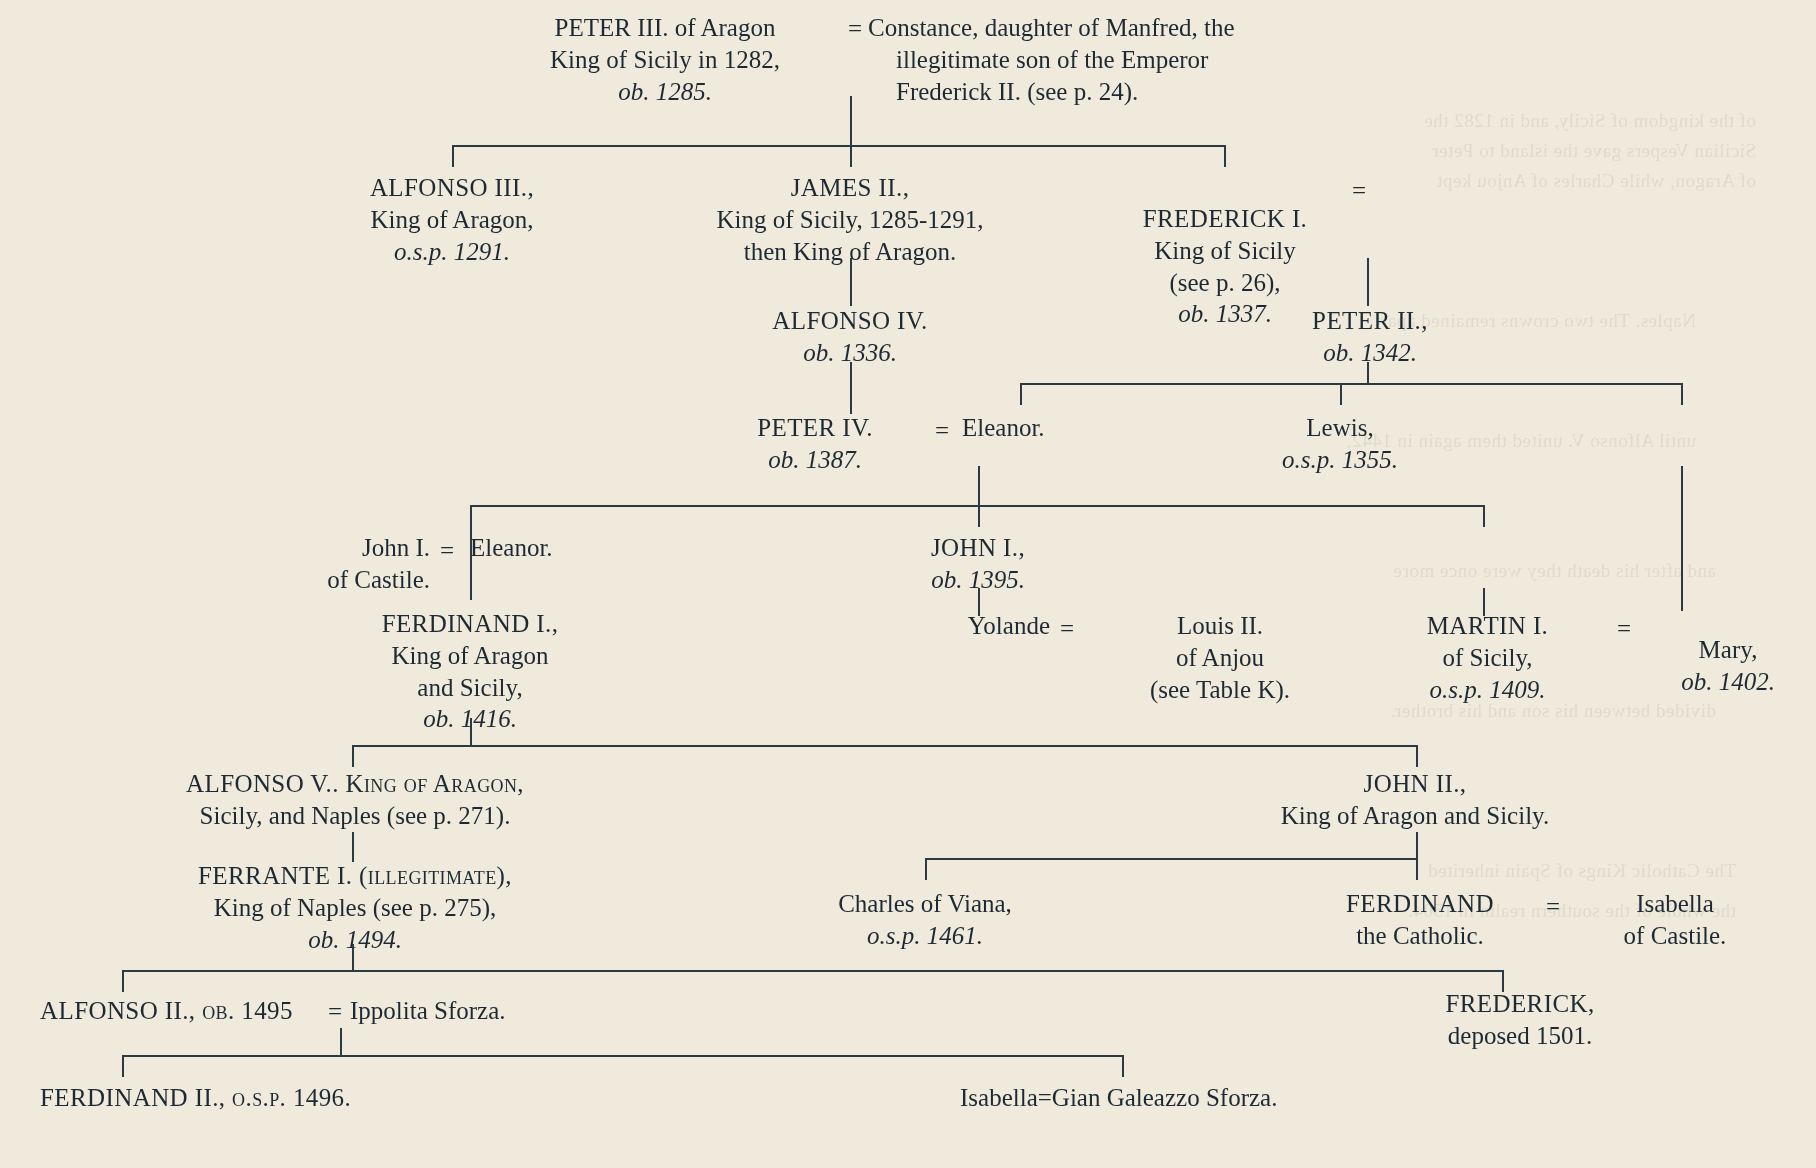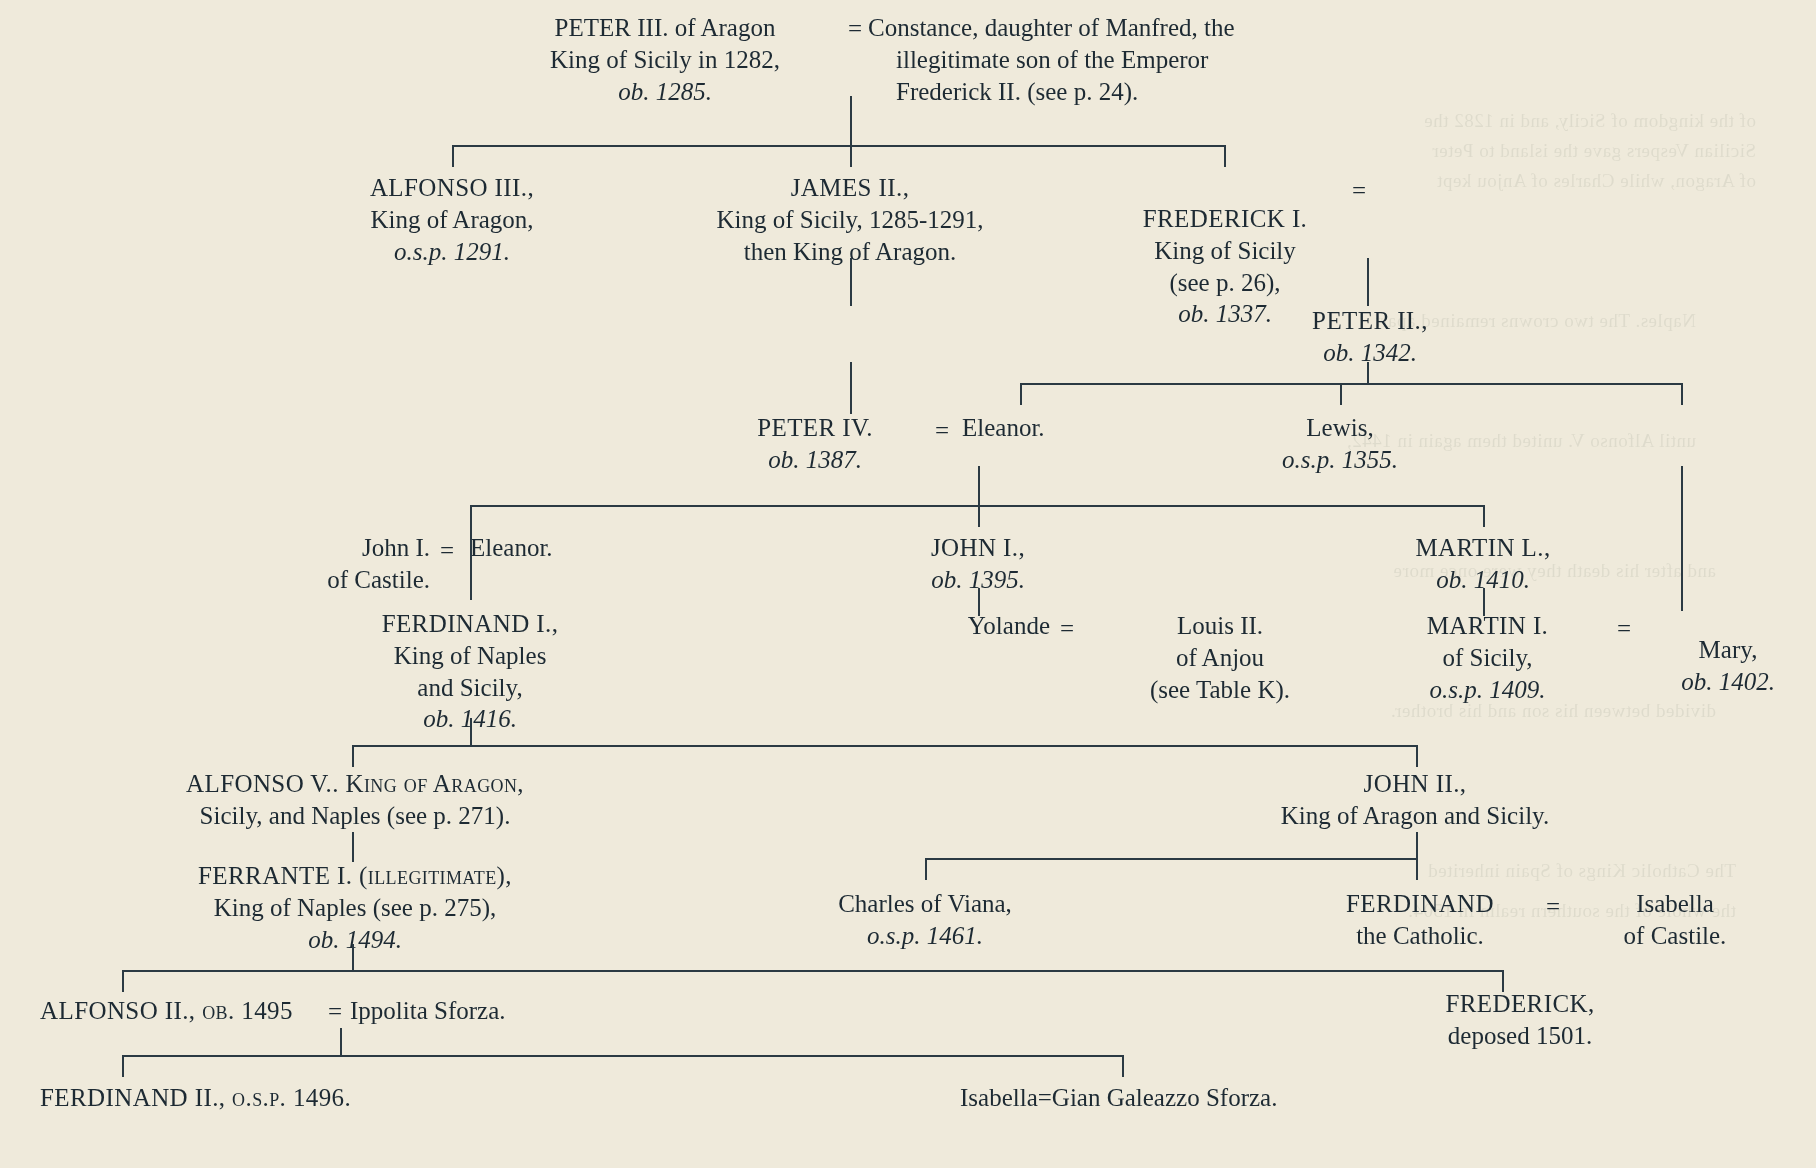--- a/index.html
+++ b/index.html
@@ -120,20 +120,24 @@
 
   <div class="node" style="left:1110px; top:163px; width:230px;margin-top:40px;">
     <span class="ln sc">FREDERICK I.</span>
     <span class="ln">King of Sicily</span>
     <span class="ln">(see p. 26),</span>
     <span class="ln it">ob. 1337.</span>
   </div>
   <div class="eq" style="left:1352px; top:178px;">=</div>
 
   <div class="vline" style="left:850px; top:258px; height:48px;"></div>
+  <div class="node" style="left:700px; top:305px; width:300px;">
+    <span class="ln sc">ALFONSO IV.</span>
+    <span class="ln it">ob. 1336.</span>
+  </div>
 
   <div class="vline" style="left:1367px; top:258px; height:48px;"></div>
   <div class="node" style="left:1250px; top:305px; width:240px;">
     <span class="ln sc">PETER II.,</span>
     <span class="ln it">ob. 1342.</span>
   </div>
 
   <div class="vline" style="left:850px; top:362px; height:52px;"></div>
 
   <div class="hline" style="left:1020px; top:383px; width:663px;"></div>
@@ -172,29 +176,25 @@
   <div class="eq" style="left:440px; top:538px;">=</div>
   <div class="node" style="left:470px; top:532px; width:160px; text-align:left;">
     <span class="ln">Eleanor.</span>
   </div>
 
   <div class="node" style="left:878px; top:532px; width:200px;">
     <span class="ln sc">JOHN I.,</span>
     <span class="ln it">ob. 1395.</span>
   </div>
 
-  <div class="node" style="left:1383px; top:532px; width:200px;">
-    <span class="ln sc">MARTIN L.,</span>
-    <span class="ln it">ob. 1410.</span>
-  </div>
 
   <div class="vline" style="left:470px; top:525px; height:75px;"></div>
   <div class="node" style="left:270px; top:608px; width:400px;">
     <span class="ln sc">FERDINAND I.,</span>
-    <span class="ln">King of Naples</span>
+    <span class="ln">King of Aragon</span>
     <span class="ln">and Sicily,</span>
     <span class="ln it">ob. 1416.</span>
   </div>
 
   <div class="vline" style="left:978px; top:588px; height:28px;"></div>
   <div class="node" style="left:910px; top:610px; width:140px; text-align:right;">
     <span class="ln">Yolande</span>
   </div>
   <div class="eq" style="left:1060px; top:616px;">=</div>
   <div class="node" style="left:1090px; top:610px; width:260px; text-align:center;">

